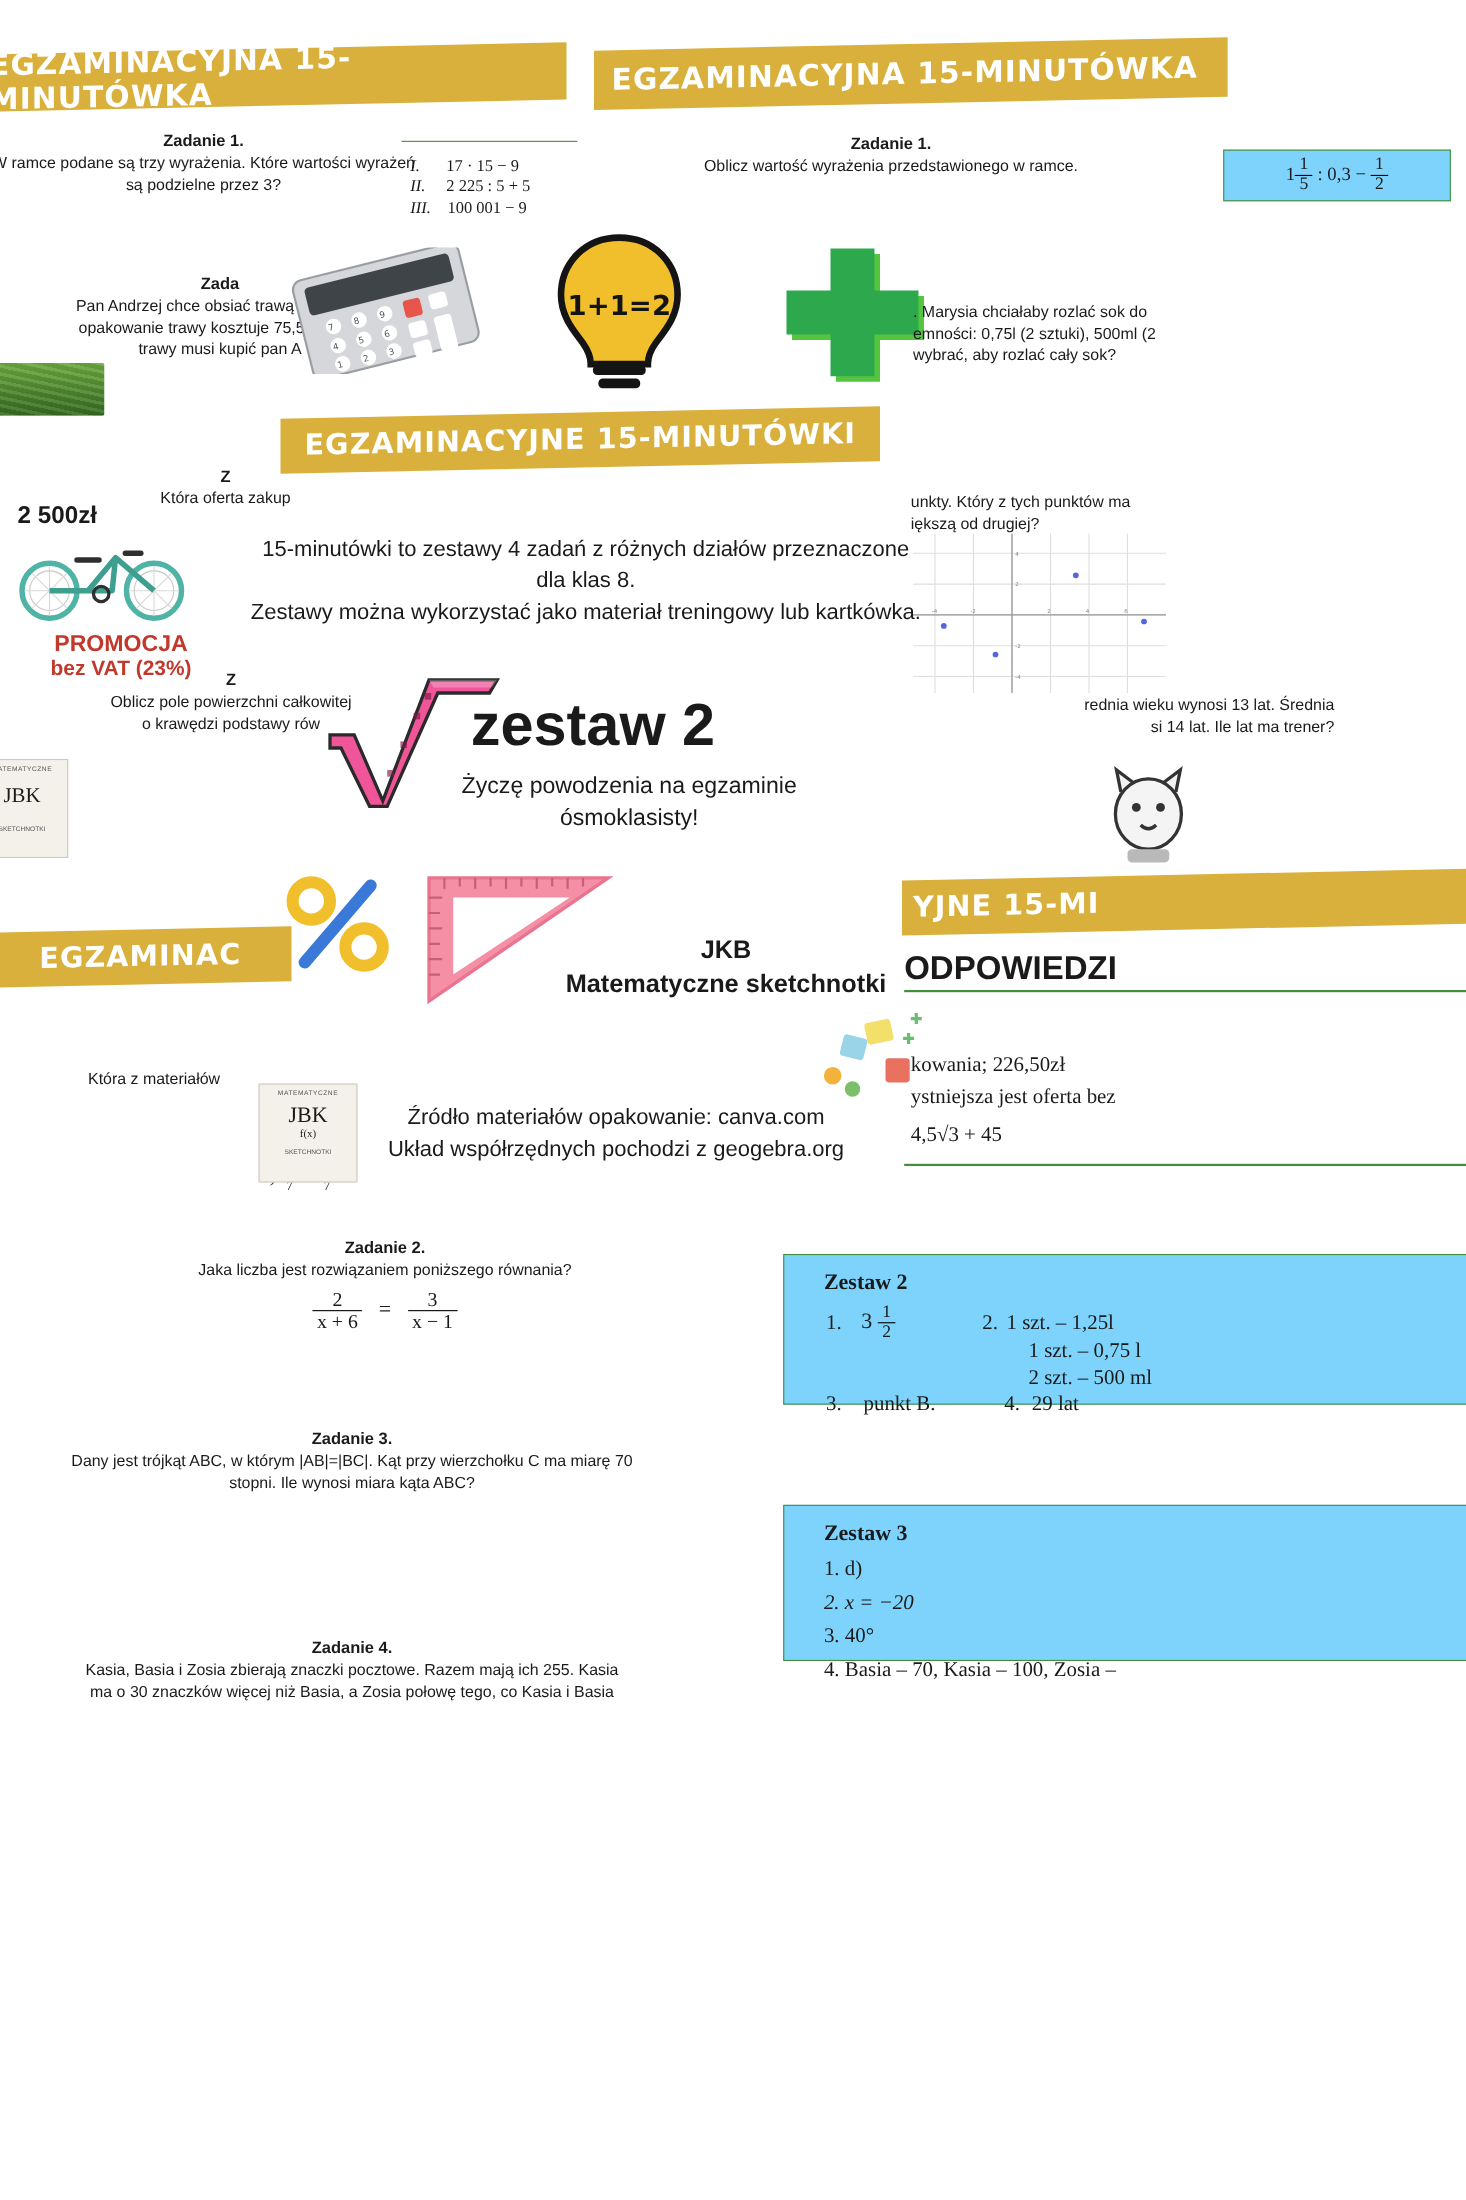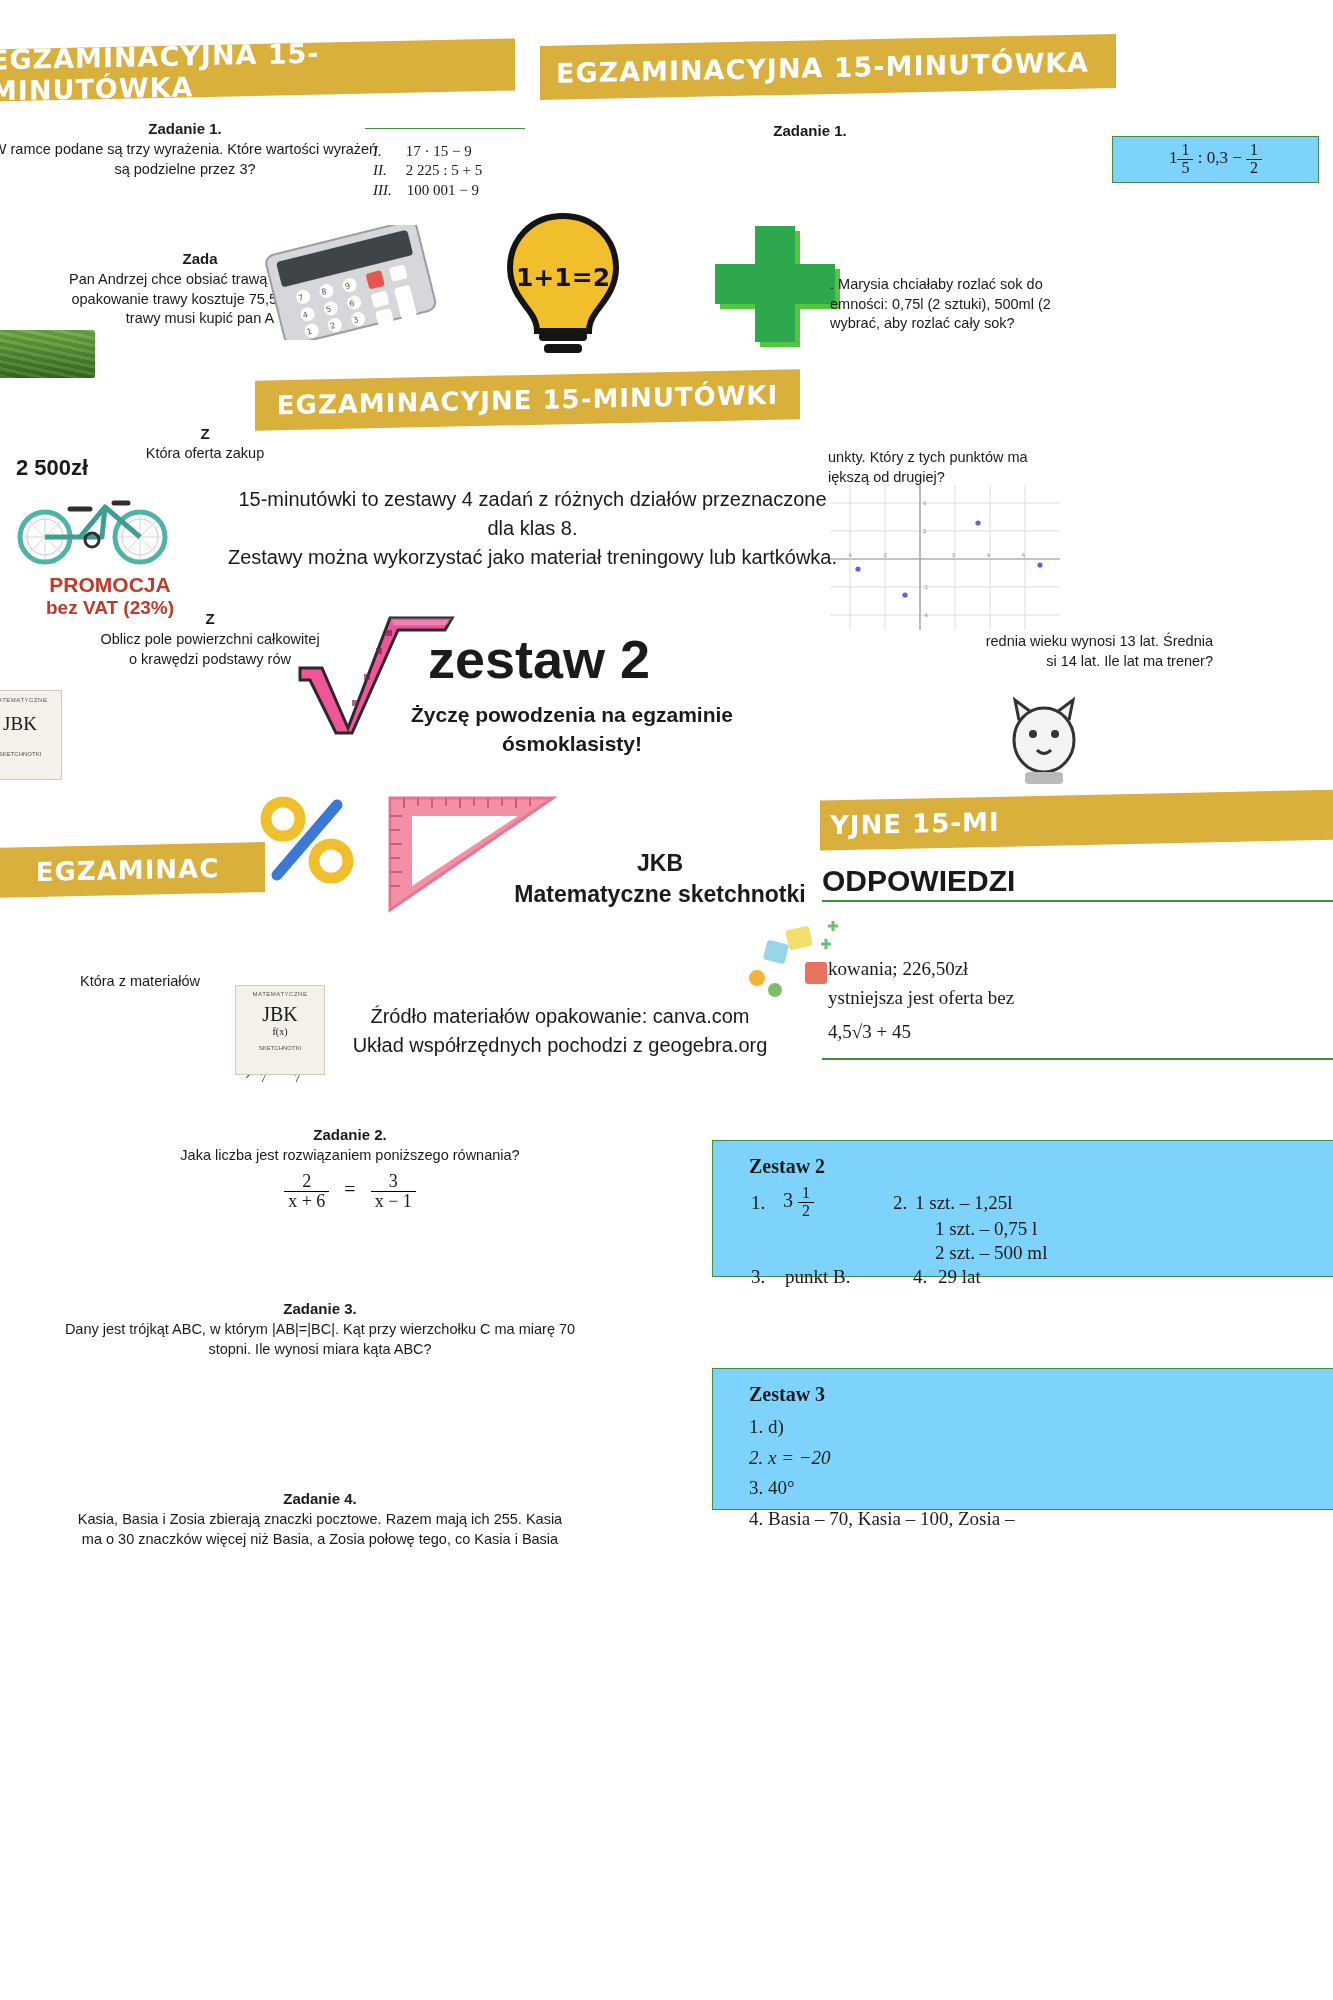--- a/index.html
+++ b/index.html
@@ -128,20 +128,21 @@
 </div>
 
 <div class="abs" style="left:-22px;top:690px;width:82px;height:88px;background:#f3f1ea;border:1px solid #cfcabd;">
   <div class="small-img-label" style="margin-top:6px;letter-spacing:.5px;color:#555;">MATEMATYCZNE</div>
   <div style="font-size:19px;text-align:center;margin-top:10px;font-family:'Liberation Serif',serif;">JBK</div>
   <div class="small-img-label" style="margin-top:16px;color:#555;">SKETCHNOTKI</div>
 </div>
 
 <div class="abs" style="left:520px;top:122px;width:580px;">
   <div class="zad-title">Zadanie 1.</div>
+  <div class="zad-body" style="margin-top:3px;">Oblicz wartość wyrażenia przedstawionego w ramce.</div>
 </div>
 
 <div class="abs frame" style="left:1112px;top:136px;width:205px;height:45px;display:flex;align-items:center;justify-content:center;">
   <span class="serif" style="font-size:17px;">
     1<span class="frac fbig"><span class="num">1</span><span class="den">5</span></span> : 0,3 −
     <span class="frac fbig"><span class="num">1</span><span class="den">2</span></span>
   </span>
 </div>
 
 <svg class="abs" style="left:255px;top:225px;" width="190" height="115" viewBox="0 0 190 115">
@@ -249,21 +250,21 @@
   <g fill="#7c1b47" opacity=".65">
     <rect x="86" y="40" width="6" height="6"></rect>
       <rect x="74" y="66" width="6" height="6"></rect>
     <rect x="62" y="92" width="6" height="6"></rect>
       <rect x="96" y="22" width="6" height="6"></rect>
   </g>
 </svg>
 
 <div class="abs big-title" style="left:428px;top:628px;width:320px;">zestaw 2</div>
 
-<div class="abs sub" style="left:372px;top:700px;width:400px;white-space:pre-line;font-weight:bold;">Życzę powodzenia na egzaminie
+<div class="abs sub" style="left:372px;top:700px;width:400px;white-space:pre-line;">Życzę powodzenia na egzaminie
 ósmoklasisty!</div>
 
 <svg class="abs" style="left:255px;top:795px;" width="105" height="90" viewBox="0 0 105 90">
   <circle cx="28" cy="24" r="17" fill="none" stroke="#f2bf2c" stroke-width="11"></circle>
   <circle cx="76" cy="66" r="17" fill="none" stroke="#f2bf2c" stroke-width="11"></circle>
   <line x1="82" y1="10" x2="22" y2="80" stroke="#3b79d8" stroke-width="11" stroke-linecap="round"></line>
 </svg>
 
 <svg class="abs" style="left:378px;top:790px;" width="185" height="128" viewBox="0 0 185 128">
   <path d="M12 8 H175 L12 120 Z" fill="#f48fa6" stroke="#e9748f" stroke-width="3"></path>

